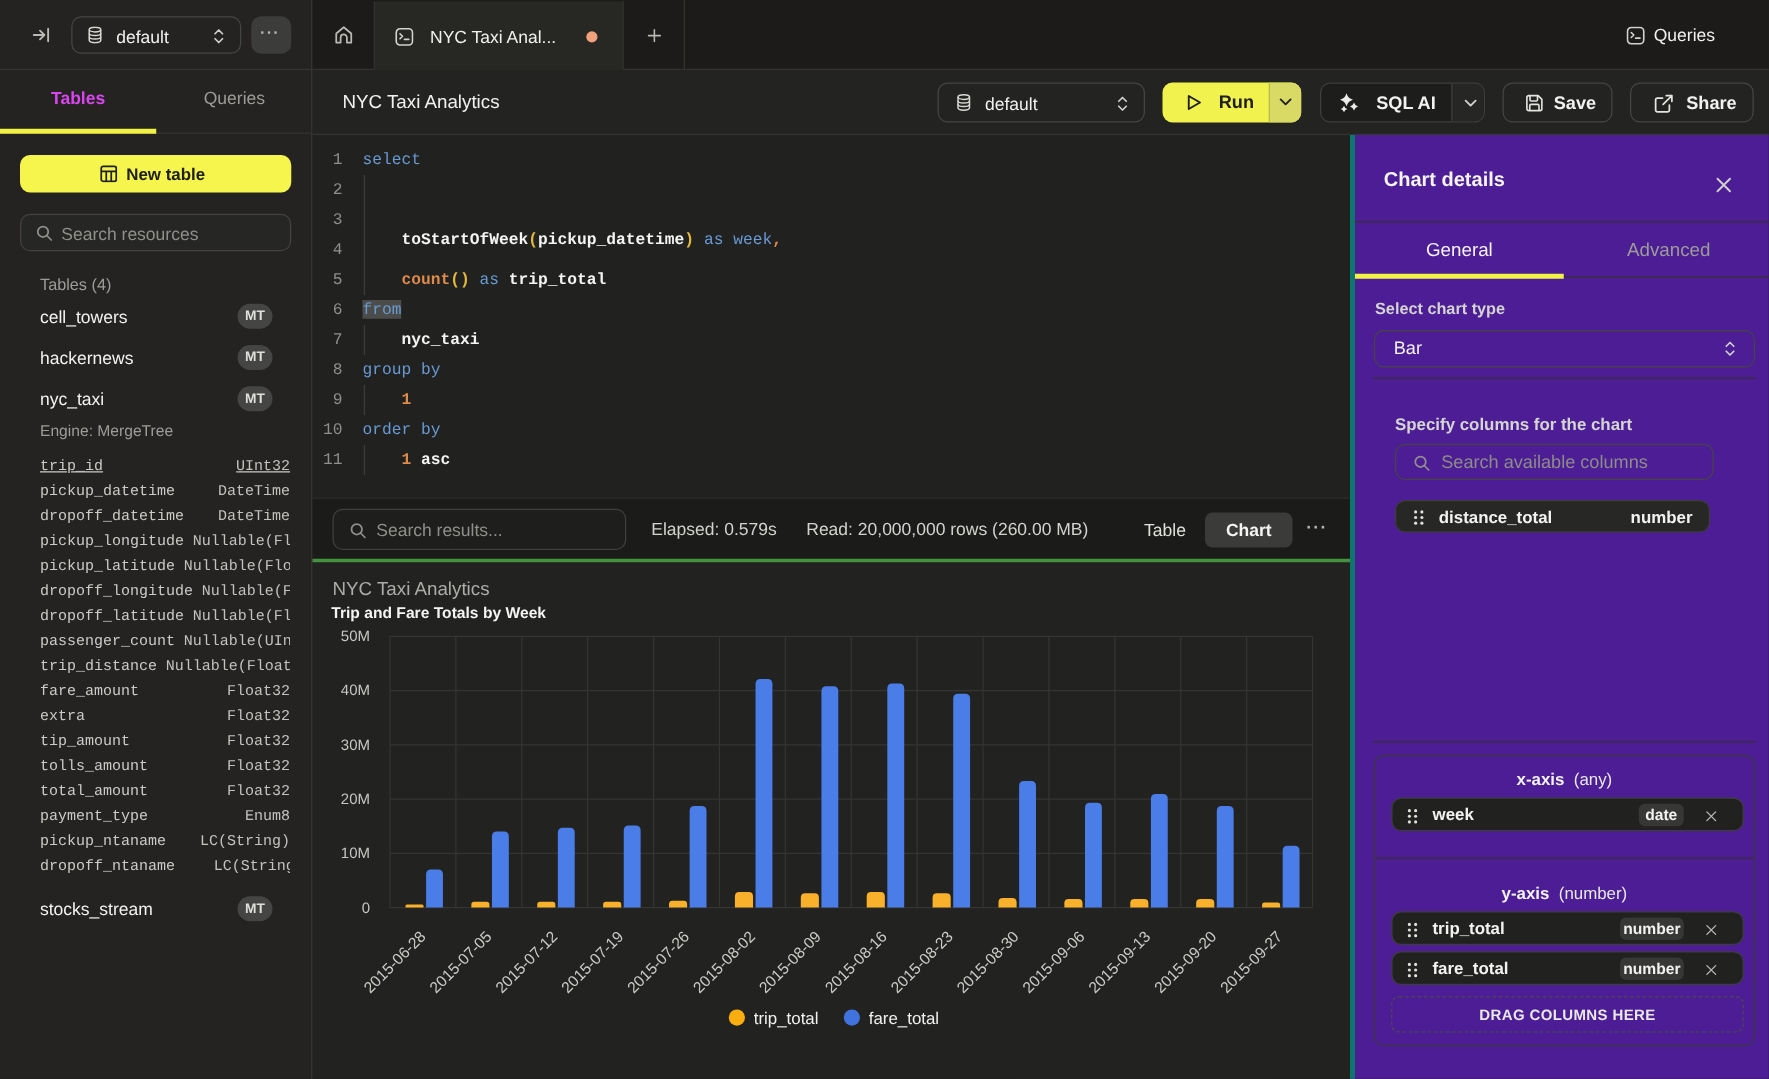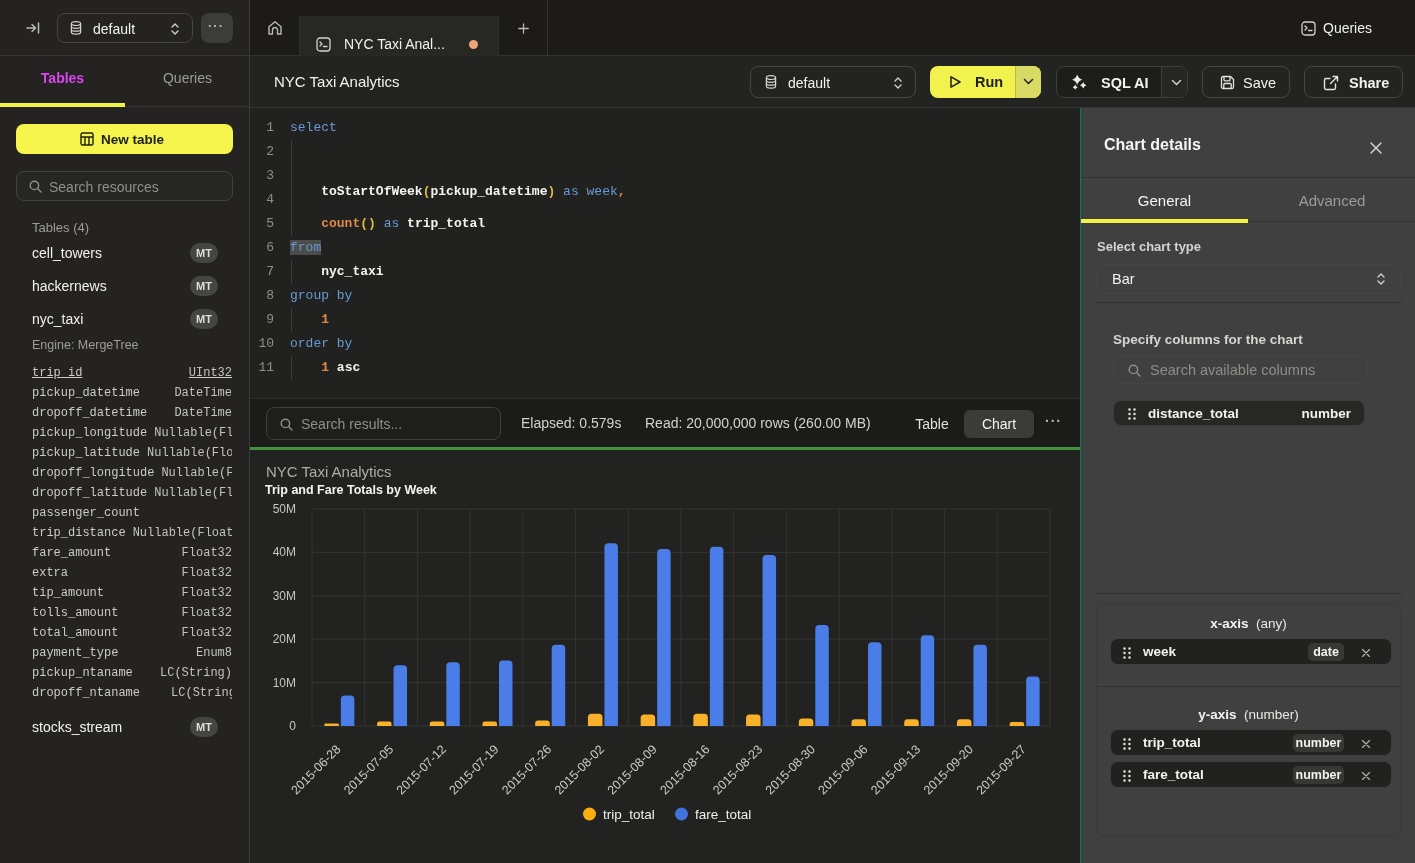--- a/index.html
+++ b/index.html
@@ -88,21 +88,21 @@
         <span style="white-space:nowrap;overflow:hidden;color:#c2c2bf;">Nullable(Float64)</span>
       </div>
       <div style="display:flex;justify-content:space-between;height:20px;">
         <span style="white-space:nowrap;padding-right:7px;">dropoff_longitude</span>
         <span style="white-space:nowrap;overflow:hidden;color:#c2c2bf;">Nullable(Float64)</span>
       </div>
       <div style="display:flex;justify-content:space-between;height:20px;">
         <span style="white-space:nowrap;padding-right:7px;">dropoff_latitude</span>
         <span style="white-space:nowrap;overflow:hidden;color:#c2c2bf;">Nullable(Float64)</span>
       </div>
-      <div style="display:flex;justify-content:space-between;height:20px;flex-direction:column;">
+      <div style="display:flex;justify-content:space-between;height:20px;">
         <span style="white-space:nowrap;padding-right:7px;">passenger_count</span>
         <span style="white-space:nowrap;overflow:hidden;color:#c2c2bf;">Nullable(UInt8)</span>
       </div>
       <div style="display:flex;justify-content:space-between;height:20px;">
         <span style="white-space:nowrap;padding-right:7px;">trip_distance</span>
         <span style="white-space:nowrap;overflow:hidden;color:#c2c2bf;">Nullable(Float32)</span>
       </div>
       <div style="display:flex;justify-content:space-between;height:20px;">
         <span style="white-space:nowrap;padding-right:7px;">fare_amount</span>
         <span style="white-space:nowrap;overflow:hidden;color:#c2c2bf;">Float32</span>
@@ -137,21 +137,21 @@
       </div>
     </div>
   <div class="abs" style="left:32px;top:719px;font-size:14px;color:#f2f2f0;">stocks_stream</div>
   <div class="abs" style="left:190px;top:717px;width:28px;height:20px;background:#454543;border-radius:10px;text-align:center;font-size:11px;font-weight:bold;color:#dededb;line-height:20px;">MT</div>
 </div>
 
 <div class="abs" style="left:250px;top:0;width:1165px;height:56px;background:#1c1b19;border-bottom:1px solid #323230;">
   <svg class="abs" style="left:17px;top:20px;" width="16" height="16" viewBox="0 0 16 16" fill="none" stroke="#b9b9b6" stroke-width="1.4" stroke-linejoin="round">
     <path d="M2 6.8 L8 1.8 L14 6.8 V14 H10.5 V10 a2.5 2.5 0 0 0 -5 0 V14 H2 Z"></path>
   </svg>
-  <div class="abs" style="left:49px;top:16px;width:200px;height:56px;background:#272724;border-left:1px solid #30302e;border-right:1px solid #30302e;">
+  <div class="abs" style="left:49px;top:1px;width:200px;height:56px;background:#272724;border-left:1px solid #30302e;border-right:1px solid #30302e;">
     <svg class="abs" style="left:16px;top:21px;" width="15" height="15" viewBox="0 0 15 15" fill="none" stroke="#d2d2cf" stroke-width="1.3" stroke-linejoin="round" stroke-linecap="round">
       <rect x="1" y="1" width="13" height="13" rx="3"></rect>
       <path d="M4 5 L6 7 L4 9 M7.5 9.5 H11"></path>
     </svg>
     <div class="abs" style="left:44px;top:13px;width:118px;font-size:14px;color:#f0f0ee;white-space:nowrap;overflow:hidden;line-height:30px;">NYC Taxi Anal...</div>
     <div class="abs" style="left:169px;top:24px;width:9px;height:9px;border-radius:50%;background:#f0a27c;"></div>
   </div>
   <svg class="abs" style="left:268px;top:23px;" width="11" height="11" viewBox="0 0 14 14" fill="none" stroke="#b9b9b6" stroke-width="1.6" stroke-linecap="round">
     <path d="M7 1 V13 M1 7 H13"></path>
   </svg>
@@ -206,21 +206,21 @@
       </svg>
     </div>
   </div>
 
   <div class="abs" style="left:952px;top:10px;width:88px;height:32px;border:1px solid #454543;border-radius:8px;">
     <svg class="abs" style="left:17px;top:8px;" width="15" height="15" viewBox="0 0 15 15" fill="none" stroke="#e4e4e1" stroke-width="1.3" stroke-linejoin="round">
       <path d="M1.5 3 a1.5 1.5 0 0 1 1.5 -1.5 H10.5 L13.5 4.5 V12 a1.5 1.5 0 0 1 -1.5 1.5 H3 a1.5 1.5 0 0 1 -1.5 -1.5 Z"></path>
       <path d="M4 1.5 V5 a0.8 0.8 0 0 0 0.8 0.8 H9.2 a0.8 0.8 0 0 0 0.8 -0.8 V1.5"></path>
       <path d="M3.8 13.5 V9.5 a1 1 0 0 1 1 -1 H10.2 a1 1 0 0 1 1 1 V13.5"></path>
     </svg>
-    <div class="abs" style="left:40px;top:8px;font-size:14.5px;color:#f2f2f0;font-weight:normal;">Save</div>
+    <div class="abs" style="left:40px;top:8px;font-size:14.5px;color:#f2f2f0;font-weight:bold;">Save</div>
   </div>
 
   <div class="abs" style="left:1054px;top:10px;width:99px;height:32px;border:1px solid #454543;border-radius:8px;">
     <svg class="abs" style="left:18px;top:8px;" width="16" height="16" viewBox="0 0 16 16" fill="none" stroke="#e4e4e1" stroke-width="1.4" stroke-linecap="round" stroke-linejoin="round">
       <path d="M12.5 9 V13 a1.5 1.5 0 0 1 -1.5 1.5 H3 a1.5 1.5 0 0 1 -1.5 -1.5 V5 a1.5 1.5 0 0 1 1.5 -1.5 H7"></path>
       <path d="M10 1.5 H14.5 V6 M14 2 L7.5 8.5"></path>
     </svg>
     <div class="abs" style="left:44px;top:8px;font-size:14.5px;color:#f2f2f0;font-weight:bold;">Share</div>
   </div>
 </div>
@@ -266,21 +266,21 @@
   <div class="abs" style="left:16px;top:8px;width:235px;height:33px;border:1px solid #403f3d;border-radius:8px;background:#1e1e1c;">
     <svg class="abs" style="left:13px;top:10px;" width="13" height="13" viewBox="0 0 13 13" fill="none" stroke="#8f8f8c" stroke-width="1.4" stroke-linecap="round">
       <circle cx="5.4" cy="5.4" r="4.2"></circle>
         <path d="M8.6 8.6 L12 12"></path>
     </svg>
     <div class="abs" style="left:34px;top:8px;font-size:14px;color:#8f8f8c;">Search results...</div>
   </div>
   <div class="abs" style="left:271px;top:16px;font-size:14px;color:#d2d2cf;">Elapsed: 0.579s</div>
   <div class="abs" style="left:395px;top:16px;font-size:14px;color:#d2d2cf;">Read: 20,000,000 rows (260.00 MB)</div>
   <div class="abs" style="left:648px;top:11px;width:68px;height:28px;text-align:center;font-size:14px;color:#e0e0dd;line-height:28px;">Table</div>
-  <div class="abs" style="left:714px;top:11px;width:70px;height:28px;background:#3b3b39;border-radius:6px;text-align:center;font-size:14px;color:#f4f4f2;font-weight:normal;line-height:28px;">Chart</div>
+  <div class="abs" style="left:714px;top:11px;width:70px;height:28px;background:#3b3b39;border-radius:6px;text-align:center;font-size:14px;color:#f4f4f2;font-weight:bold;line-height:28px;">Chart</div>
   <div class="abs" style="left:795px;top:14px;color:#b4b4b1;font-size:14px;letter-spacing:1px;font-weight:bold;">···</div>
 </div>
 <div class="abs" style="left:250px;top:447px;width:830px;height:3px;background:#44913f;"></div>
 
 <div class="abs" style="left:250px;top:450px;width:830px;height:413px;background:#222220;overflow:hidden;">
   <div class="abs" style="left:16px;top:13px;font-size:15px;color:#acaca9;">NYC Taxi Analytics</div>
   <div class="abs" style="left:15px;top:33px;font-size:12.5px;font-weight:bold;color:#f4f4f2;">Trip and Fare Totals by Week</div>
 </div>
 <svg class="abs" style="left:250px;top:450px;" width="830" height="413" viewBox="0 0 830 413" font-family="Liberation Sans, sans-serif">
 <path d="M62.0 276.0 H800.0 M62.0 232.6 H800.0 M62.0 189.2 H800.0 M62.0 145.8 H800.0 M62.0 102.4 H800.0 M62.0 59.0 H800.0 M62.0 59.0 V276.0 M114.7 59.0 V276.0 M167.4 59.0 V276.0 M220.1 59.0 V276.0 M272.9 59.0 V276.0 M325.6 59.0 V276.0 M378.3 59.0 V276.0 M431.0 59.0 V276.0 M483.7 59.0 V276.0 M536.4 59.0 V276.0 M589.1 59.0 V276.0 M641.9 59.0 V276.0 M694.6 59.0 V276.0 M747.3 59.0 V276.0 M800.0 59.0 V276.0" stroke="#343432" stroke-width="1" fill="none"></path>
@@ -331,21 +331,21 @@
 <text transform="translate(618.5,300.0) rotate(-45)" text-anchor="end" font-size="12.5" fill="#cbcbc8">2015-09-06</text>
 <text transform="translate(671.2,300.0) rotate(-45)" text-anchor="end" font-size="12.5" fill="#cbcbc8">2015-09-13</text>
 <text transform="translate(723.9,300.0) rotate(-45)" text-anchor="end" font-size="12.5" fill="#cbcbc8">2015-09-20</text>
 <text transform="translate(776.6,300.0) rotate(-45)" text-anchor="end" font-size="12.5" fill="#cbcbc8">2015-09-27</text>
 <circle cx="339.5" cy="364" r="6.5" fill="#f9ad0e"></circle>
 <text x="353" y="369" font-size="13.5" fill="#f0f0ee">trip_total</text>
 <circle cx="431.5" cy="364" r="6.5" fill="#4073dd"></circle>
 <text x="445" y="369" font-size="13.5" fill="#f0f0ee">fare_total</text>
 </svg>
 
-<div class="abs" style="left:1080px;top:108px;width:335px;height:755px;background:#404040;border-left:1px solid #0f766e;">
+<div class="abs" style="left:1080px;top:108px;width:335px;height:755px;background:#4c1d95;border-left:4px solid #0f766e;">
   <div class="abs" style="left:23px;top:28px;font-size:16px;font-weight:bold;color:#f4f4f2;">Chart details</div>
   <svg class="abs" style="left:288px;top:33px;" width="14" height="14" viewBox="0 0 14 14" fill="none" stroke="#d2d2cf" stroke-width="1.5" stroke-linecap="round">
     <path d="M2 2 L12 12 M12 2 L2 12"></path>
   </svg>
   <div class="abs" style="left:0;top:69px;width:335px;height:45px;border-top:1px solid #323230;border-bottom:1px solid #323230;">
     <div class="abs" style="left:0;top:14px;width:167px;text-align:center;font-size:15px;color:#f4f4f2;">General</div>
     <div class="abs" style="left:167px;top:14px;width:168px;text-align:center;font-size:15px;color:#9c9c99;">Advanced</div>
     <div class="abs" style="left:0;top:41px;width:167px;height:4px;background:#f2f246;"></div>
   </div>
   <div class="abs" style="left:16px;top:131px;font-size:13px;font-weight:bold;color:#d4d4d1;">Select chart type</div>
@@ -420,14 +420,15 @@
           <circle cx="7.5" cy="7" r="1.25"></circle>
         <circle cx="2.5" cy="11.5" r="1.25"></circle>
           <circle cx="7.5" cy="11.5" r="1.25"></circle>
       </svg>
       <div class="abs" style="left:32px;top:5px;font-size:13.5px;font-weight:bold;color:#f2f2f0;">fare_total</div>
       <div class="abs" style="left:182px;top:4px;width:51px;height:18px;background:#373735;border-radius:5px;text-align:center;font-size:12.5px;font-weight:bold;color:#f2f2f0;line-height:18px;">number</div>
       <svg class="abs" style="left:250px;top:9px;" width="10" height="10" viewBox="0 0 10 10" fill="none" stroke="#b8b8b5" stroke-width="1.1" stroke-linecap="round">
         <path d="M1.5 1.5 L8.5 8.5 M8.5 1.5 L1.5 8.5"></path>
       </svg>
     </div>
+    <div class="abs" style="left:13px;top:192px;width:282px;height:29px;border:1px dashed #4c4c4a;border-radius:6px;text-align:center;font-size:12px;font-weight:bold;color:#e8e8e6;line-height:29px;letter-spacing:0.3px;">DRAG COLUMNS HERE</div>
   </div>
 </div>
 
 </body></html>

